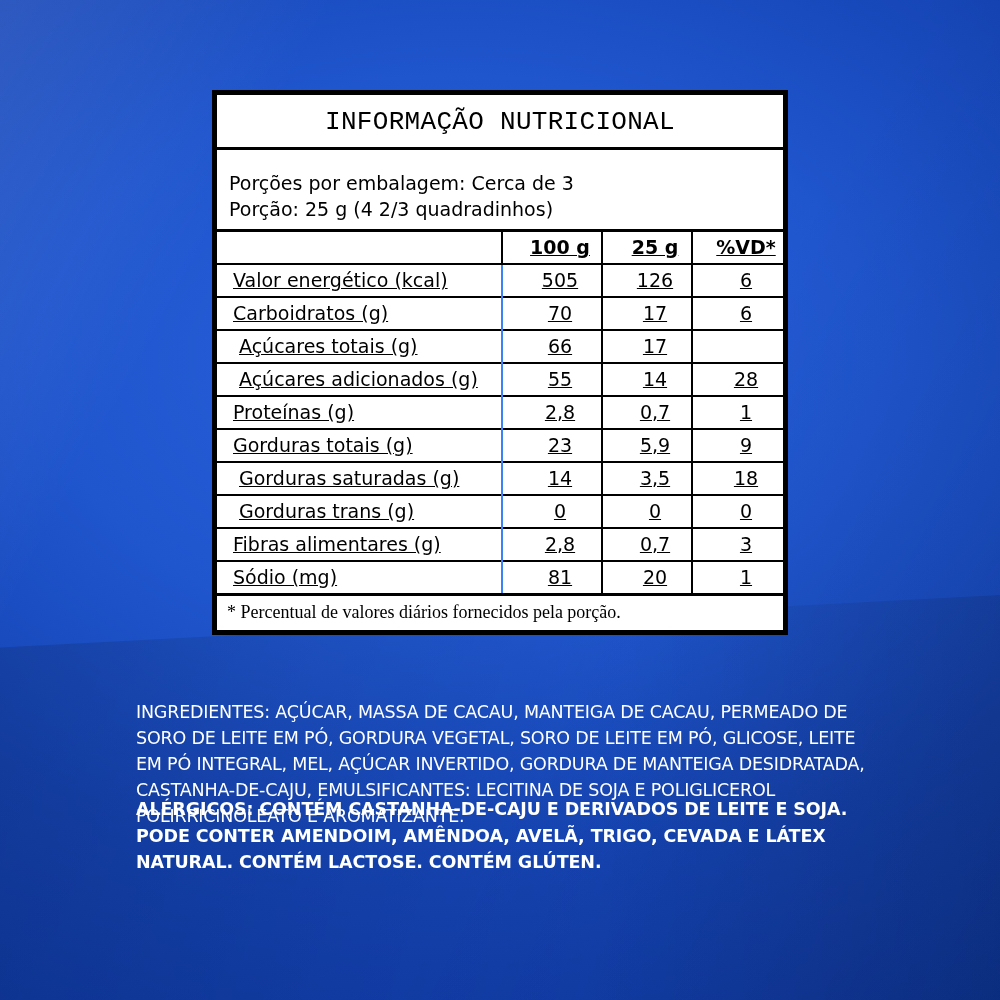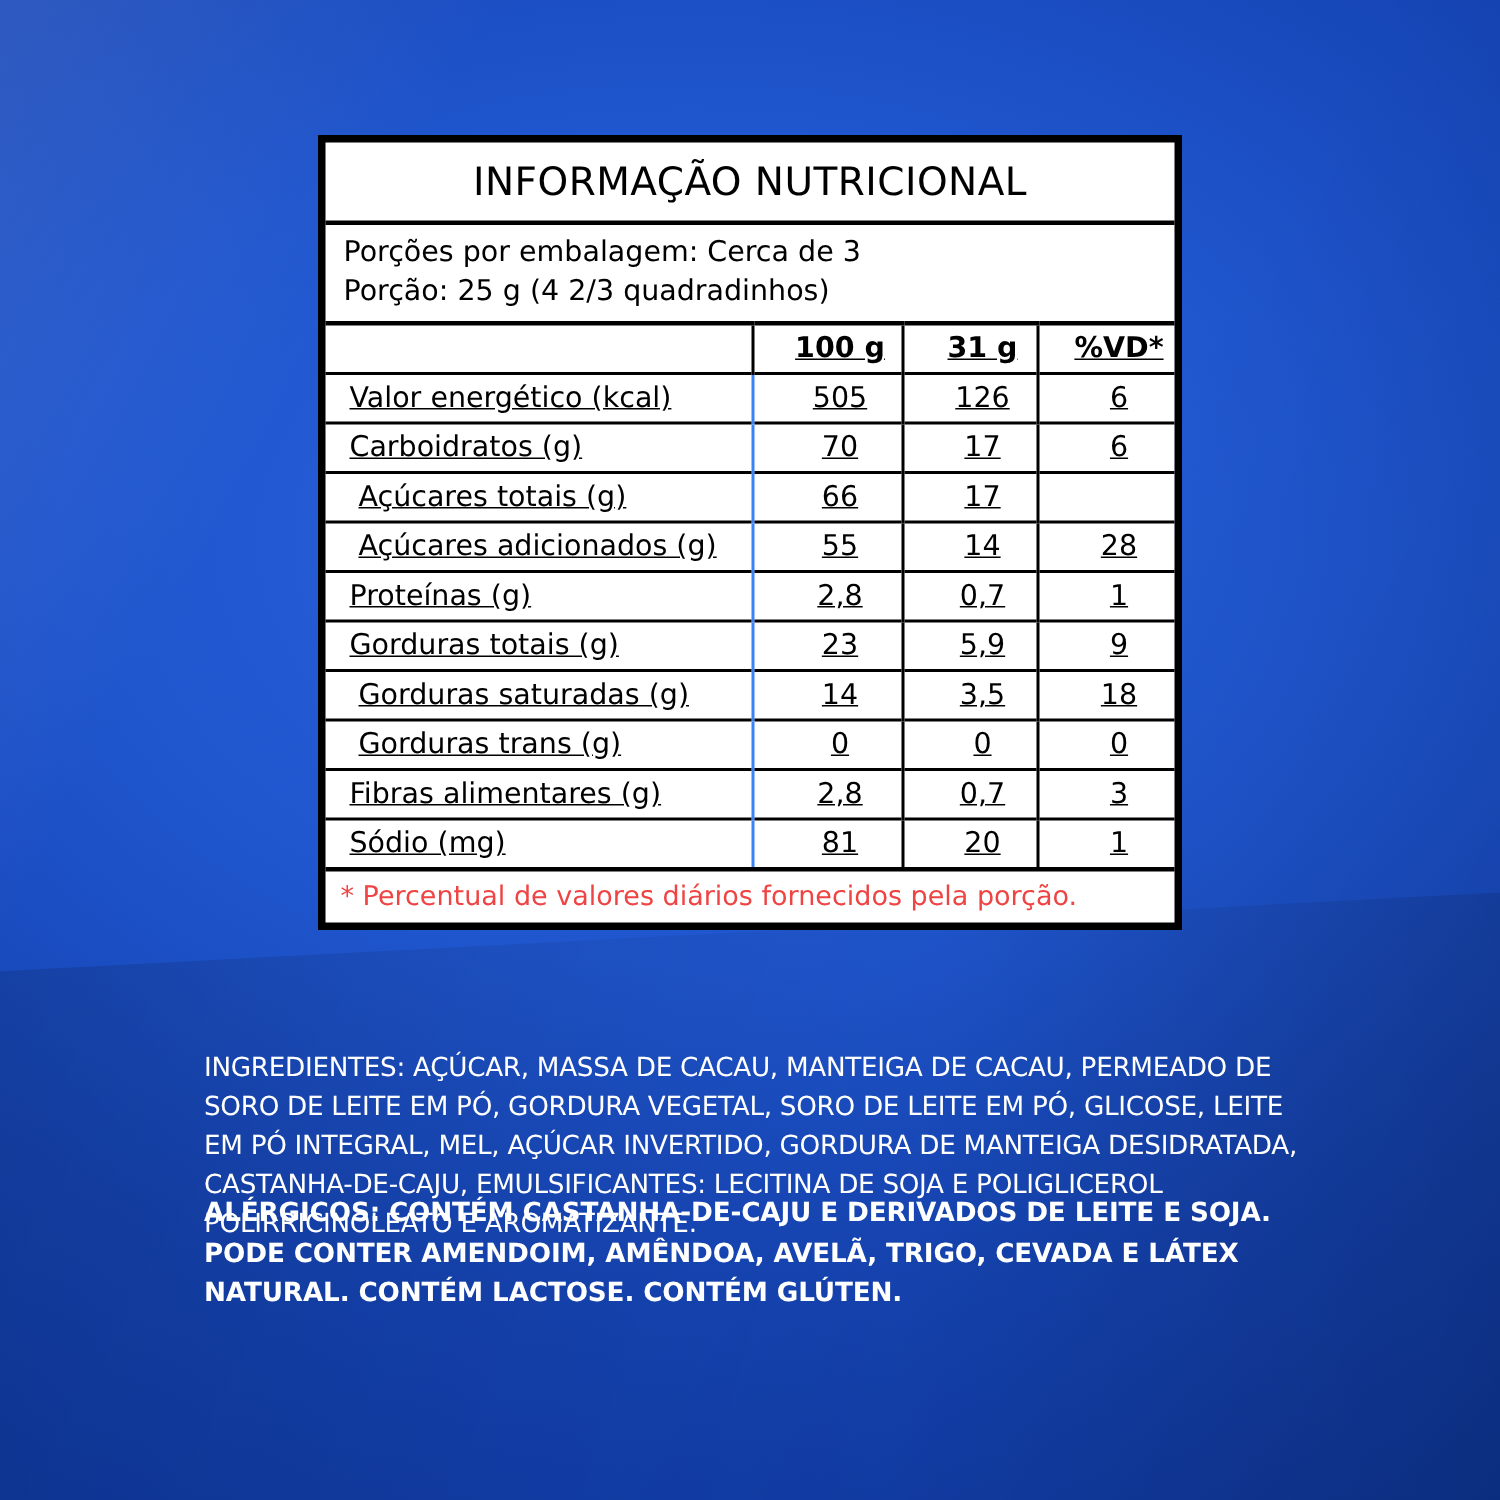--- a/index.html
+++ b/index.html
@@ -57,24 +57,25 @@
     box-sizing: border-box;
     padding: 0;
   }
   .nutri-title {
     text-align: center;
     font-size: 26px;
     letter-spacing: 0.3px;
     color: #000;
     padding: 12px 0 10px 0;
     font-weight: 400;
+    font-family: Liberation Mono, monospace;
   }
   .serving-block {
     border-top: 3px solid #000;
-    padding: 5px 12px 7px 12px;
+    padding: 20px 12px 7px 12px;
     font-size: 19px;
     line-height: 1.38;
     color: #000;
   }
   table.nutri {
     border-collapse: collapse;
     width: 100%;
     font-size: 19px;
     color: #000;
     table-layout: fixed;
@@ -111,21 +112,22 @@
   td.val.last { border-right: none; }
   thead th.spacer { border-right: 2px solid #000; }
   thead th.col100 { border-right: 2px solid #000; }
   thead th.col25 { border-right: 2px solid #000; }
   thead th.colvd { border-right: none; }
 
   .footnote {
     border-top: 3px solid #000;
     font-size: 18px;
     padding: 6px 8px 7px 10px;
-    color: #ef4444;
+    color: #000000;
+    font-family: Liberation Serif, serif;
   }
 
   
   .ingredients {
     position: absolute;
     left: 136px;
     top: 700px;
     width: 740px;
     color: #ffffff;
     font-size: 17.5px;
@@ -162,21 +164,21 @@
         <colgroup>
           <col class="c-name">
           <col class="c-100">
           <col class="c-25">
           <col class="c-vd">
         </colgroup>
         <thead>
           <tr>
             <th class="spacer"></th>
             <th class="col100">100 g</th>
-            <th class="col25">31 g</th>
+            <th class="col25">25 g</th>
             <th class="colvd">%VD*</th>
           </tr>
         </thead>
         <tbody>
           <tr>
             <td class="name">Valor energético (kcal)</td>
             <td class="val">505</td>
             <td class="val">126</td>
             <td class="val last">6</td>
           </tr>

